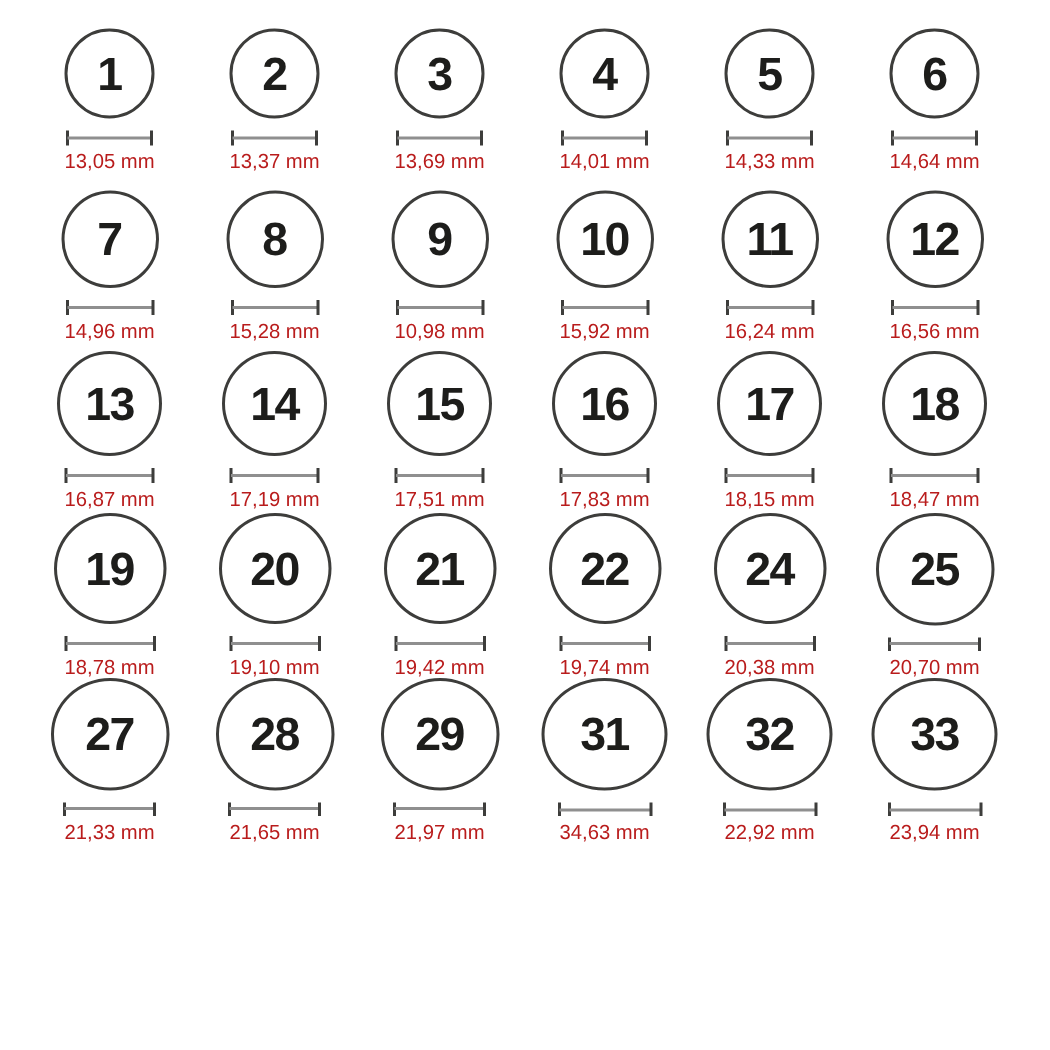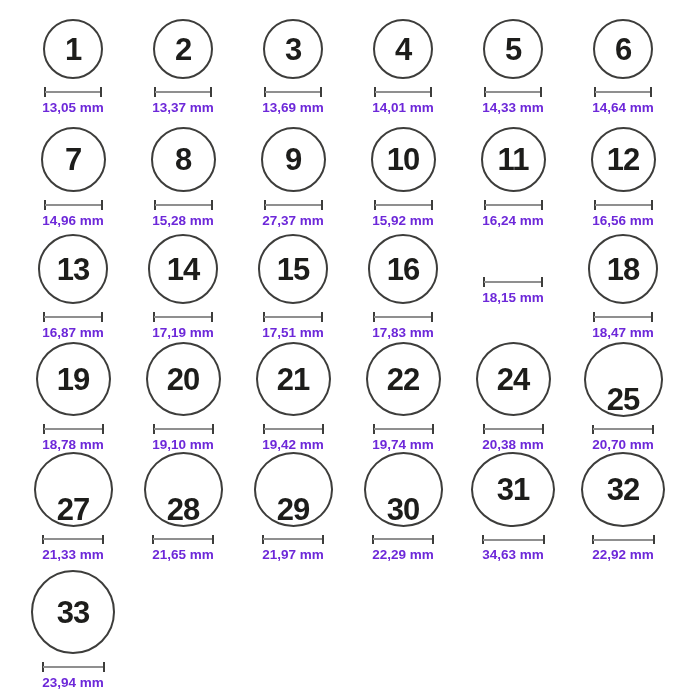--- a/index.html
+++ b/index.html
@@ -63,32 +63,32 @@
     position: absolute;
     top: 50%;
     margin-top: -1px;
     left: 1px;
     right: 1px;
     height: 2px;
     background: #8f8f8f;
   }
   .label {
     margin-top: 3px;
-    font-weight: bold;
+    font-weight: normal;
     font-size: 13.5px;
-    color: #6d28d9;
+    color: #b91c1c;
     letter-spacing: 0px;
     white-space: nowrap;
   }
   
   .row-0 .circle { width: 60px; height: 60px; }
   .row-1 .circle { width: 65px; height: 65px; }
   .row-2 .circle { width: 70px; height: 70px; }
   .row-3 .circle { width: 75px; height: 75px; }
-  .row-4 .circle { width: 79px; height: 79px; align-items: flex-end; }
+  .row-4 .circle { width: 79px; height: 79px; }
   .row-5 .circle { width: 84px; height: 84px; }
   
   .row-0 .bracket { width: 58px; }
   .row-1 .bracket { width: 59px; }
   .row-2 .bracket { width: 60px; }
   .row-3 .bracket { width: 61px; }
   .row-4 .bracket { width: 62px; }
   .row-5 .bracket { width: 63px; }
 </style>
 </head>
@@ -194,21 +194,21 @@
 
   <div class="cell row-1">
     <div class="circle">
       <span class="num">9</span>
     </div>
     <div class="bracket">
       <span class="endtick left"></span>
       <span class="line"></span>
       <span class="endtick right"></span>
     </div>
-    <div class="label">27,37 mm</div>
+    <div class="label">10,98 mm</div>
   </div>
 
   <div class="cell row-1">
     <div class="circle">
       <span class="num">10</span>
     </div>
     <div class="bracket">
       <span class="endtick left"></span>
       <span class="line"></span>
       <span class="endtick right"></span>
@@ -282,20 +282,23 @@
     </div>
     <div class="bracket">
       <span class="endtick left"></span>
       <span class="line"></span>
       <span class="endtick right"></span>
     </div>
     <div class="label">17,83 mm</div>
   </div>
 
   <div class="cell row-2">
+    <div class="circle">
+      <span class="num">17</span>
+    </div>
     <div class="bracket">
       <span class="endtick left"></span>
       <span class="line"></span>
       <span class="endtick right"></span>
     </div>
     <div class="label">18,15 mm</div>
   </div>
 
   <div class="cell row-2">
     <div class="circle">
@@ -412,31 +415,20 @@
       <span class="num">29</span>
     </div>
     <div class="bracket">
       <span class="endtick left"></span>
       <span class="line"></span>
       <span class="endtick right"></span>
     </div>
     <div class="label">21,97 mm</div>
   </div>
 
-  <div class="cell row-4">
-    <div class="circle">
-      <span class="num">30</span>
-    </div>
-    <div class="bracket">
-      <span class="endtick left"></span>
-      <span class="line"></span>
-      <span class="endtick right"></span>
-    </div>
-    <div class="label">22,29 mm</div>
-  </div>
 
   <div class="cell row-5">
     <div class="circle">
       <span class="num">31</span>
     </div>
     <div class="bracket">
       <span class="endtick left"></span>
       <span class="line"></span>
       <span class="endtick right"></span>
     </div>

